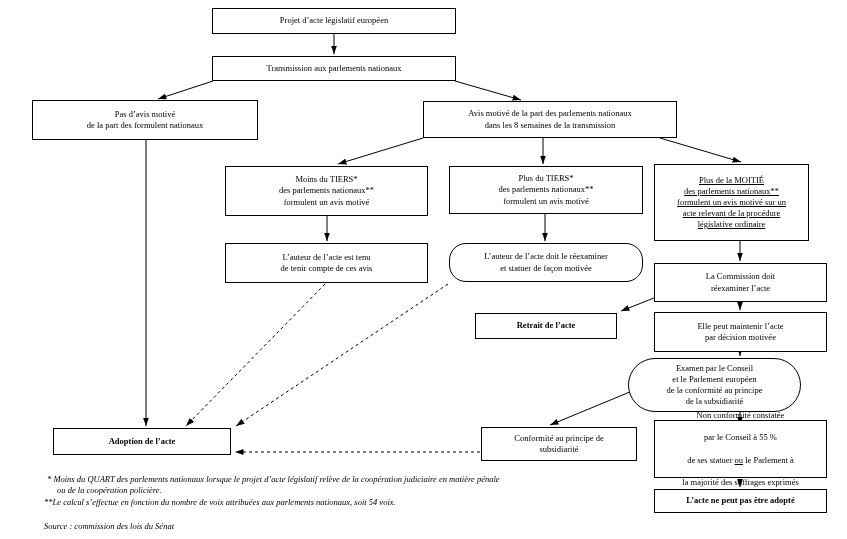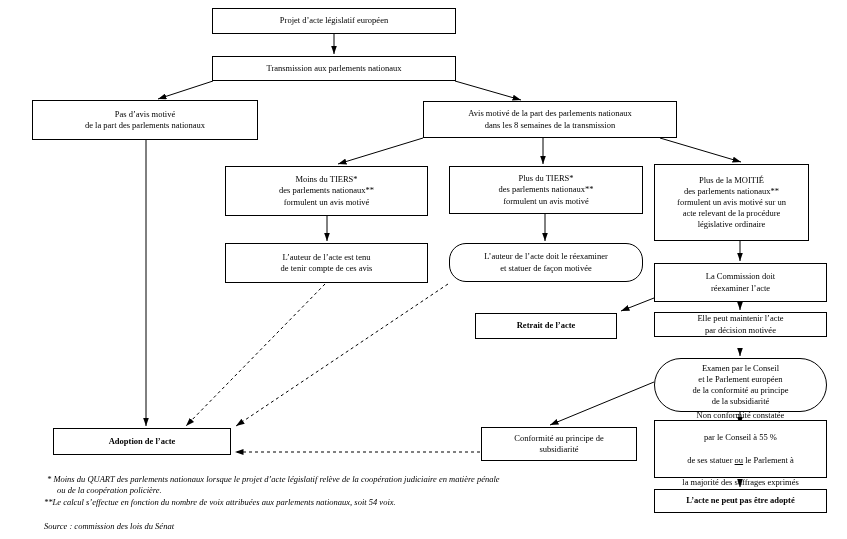--- a/index.html
+++ b/index.html
@@ -46,54 +46,54 @@
       <line x1="448" y1="284" x2="236" y2="426" stroke-dasharray="3,3" marker-end="url(#ah)"></line>
       <line x1="480" y1="452" x2="235" y2="452" stroke-dasharray="3,3" marker-end="url(#ah)"></line>
     </g>
   </svg>
 
   <div class="box" style="left:212px;top:8px;width:244px;height:26px;">Projet d’acte législatif européen</div>
 
   <div class="box" style="left:212px;top:56px;width:244px;height:25px;">Transmission aux parlements nationaux</div>
 
   <div class="box" style="left:32px;top:100px;width:226px;height:40px;">Pas d’avis motivé
-de la part des parlements nationaux</div>
+de la part des formulent nationaux</div>
 
   <div class="box" style="left:423px;top:101px;width:254px;height:37px;">Avis motivé de la part des parlements nationaux
 dans les 8 semaines de la transmission</div>
 
   <div class="box" style="left:225px;top:166px;width:203px;height:50px;">Moins du TIERS*
 des parlements nationaux**
 formulent un avis motivé</div>
 
   <div class="box" style="left:449px;top:166px;width:194px;height:48px;">Plus du TIERS*
 des parlements nationaux**
 formulent un avis motivé</div>
 
-  <div class="box" style="left:654px;top:164px;width:155px;height:77px;">Plus de la MOITIÉ
+  <div class="box" style="left:654px;top:164px;width:155px;height:77px;text-decoration:underline;">Plus de la MOITIÉ
 des parlements nationaux**
 formulent un avis motivé sur un
 acte relevant de la procédure
 législative ordinaire</div>
 
   <div class="box" style="left:225px;top:243px;width:203px;height:40px;">L’auteur de l’acte est tenu
 de tenir compte de ces avis</div>
 
   <div class="box" style="left:449px;top:243px;width:194px;height:39px;border-radius:17px;">L’auteur de l’acte doit le réexaminer
 et statuer de façon motivée</div>
 
   <div class="box" style="left:654px;top:263px;width:173px;height:39px;">La Commission doit
 réexaminer l’acte</div>
 
-  <div class="box" style="left:654px;top:312px;width:173px;height:25px;">Elle peut maintenir l’acte
+  <div class="box" style="left:654px;top:312px;width:173px;height:40px;">Elle peut maintenir l’acte
 par décision motivée</div>
 
   <div class="box bold" style="left:475px;top:313px;width:142px;height:26px;">Retrait de l’acte</div>
 
-  <div class="box" style="left:654px;top:358px;width:173px;height:54px;border-radius:27px;">Examen par le Conseil
+  <div class="box" style="left:628px;top:358px;width:173px;height:54px;border-radius:27px;">Examen par le Conseil
 et le Parlement européen
 de la conformité au principe
 de la subsidiarité</div>
 
   <div class="box bold" style="left:53px;top:428px;width:178px;height:27px;">Adoption de l’acte</div>
 
   <div class="box" style="left:481px;top:427px;width:156px;height:34px;">Conformité au principe de
 subsidiarité</div>
 
   <div class="box" style="left:654px;top:420px;width:173px;height:58px;">

